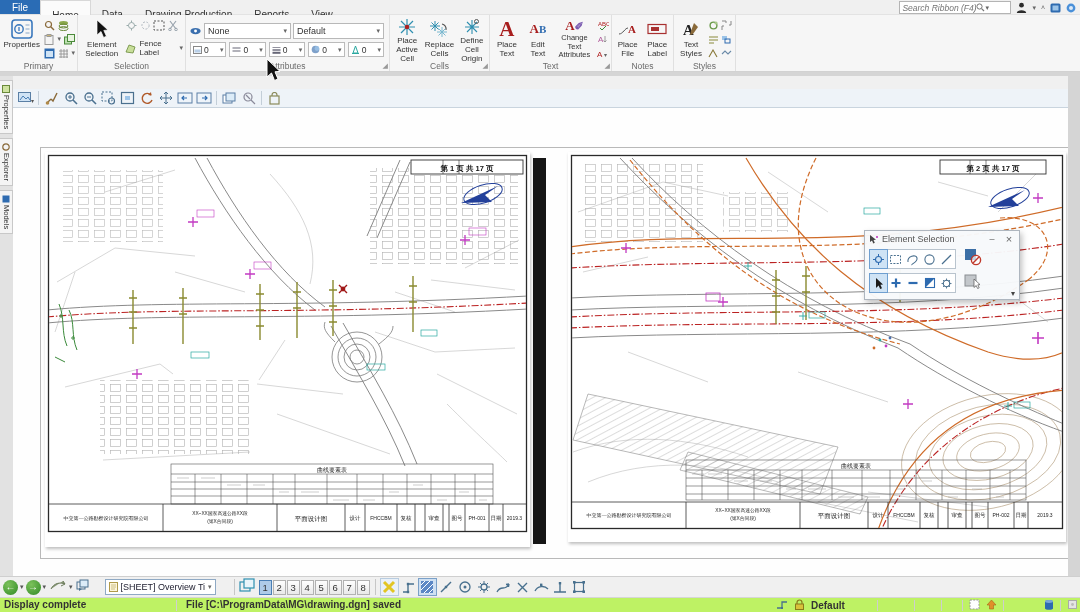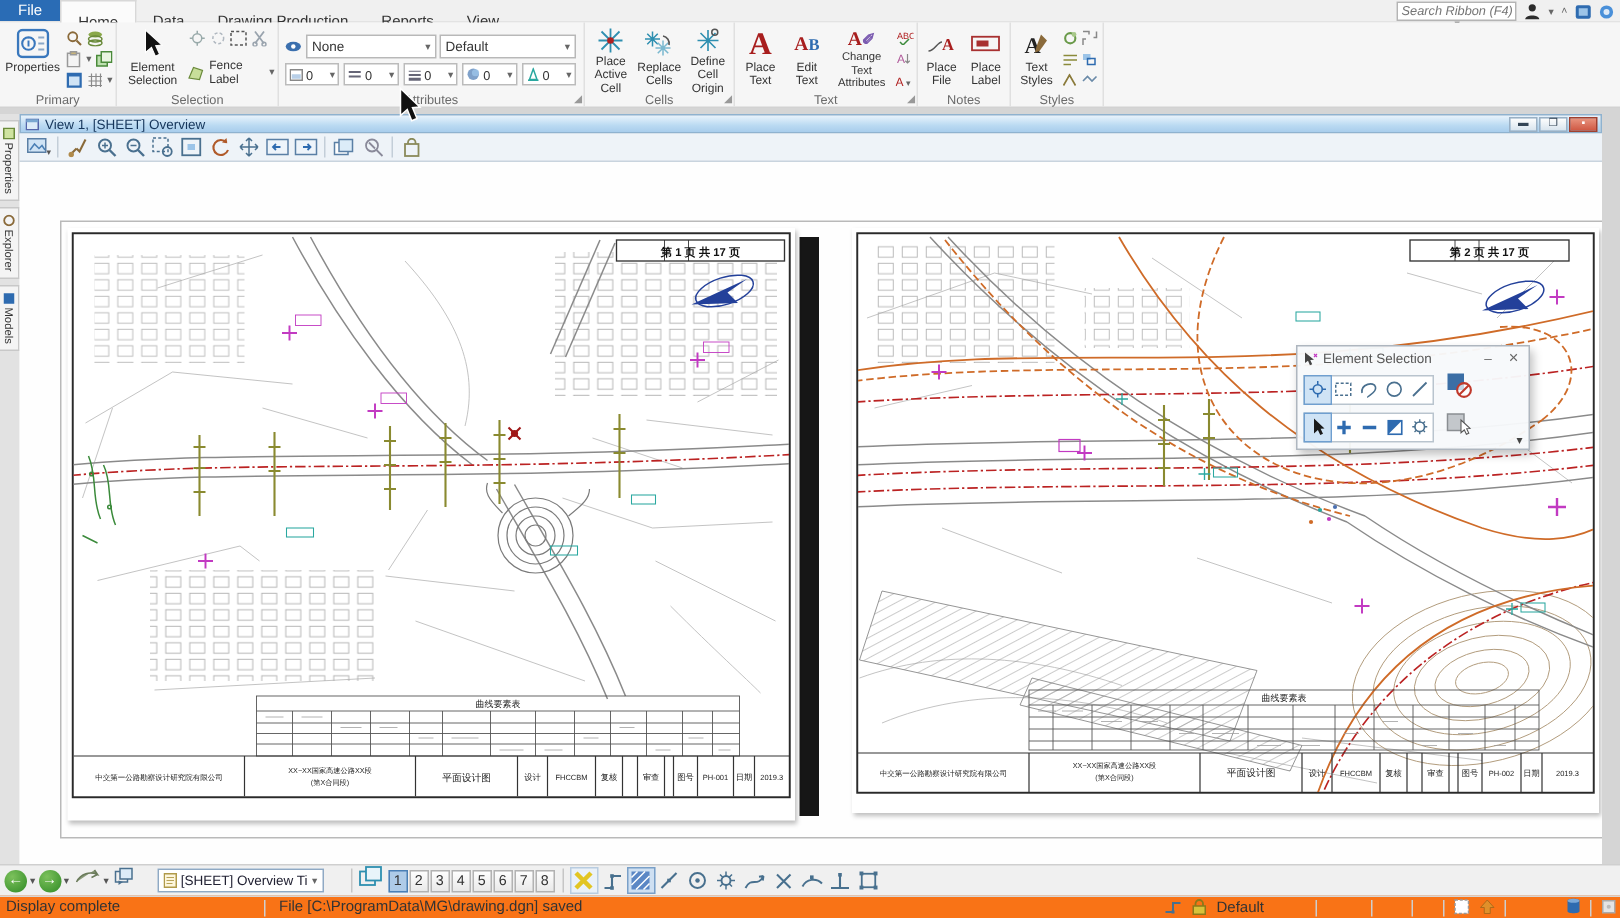--- a/index.html
+++ b/index.html
@@ -6,21 +6,21 @@
   html,body { width:1080px; height:612px; overflow:hidden; }
   body { font-family:"Liberation Sans", sans-serif; background:#e8e8e8; position:relative; }
   .app { position:absolute; inset:0; background:#f0f0f0; }
 
   
   .tabbar { position:absolute; top:0; left:0; right:0; height:15px; background:#f0f0f0; display:flex; align-items:stretch; font-size:10px; color:#333; border-bottom:1px solid #e3e3e3; }
   .tab-file { background:#2a6cb5; color:#fff; padding:0 12px; display:flex; align-items:center; }
   .tab { padding:14px 11px; display:flex; align-items:center; }
   .tab.sel { background:#fbfbfb; border:1px solid #d8d8d8; border-bottom:none; }
   .tb-right { position:absolute; right:4px; top:1px; height:13px; display:flex; align-items:center; gap:5px; }
-  .searchbox { width:80px; height:13px; border:1px solid #b4b4b4; background:#fff; display:flex; align-items:center; padding:0 2px;flex-direction:column; }
+  .searchbox { width:112px; height:13px; border:1px solid #b4b4b4; background:#fff; display:flex; align-items:center; padding:0 2px; }
   .searchbox input { border:none; outline:none; width:74px; font-size:8.5px; font-style:italic; color:#888; background:transparent; font-family:"Liberation Sans",sans-serif; }
   .mini { font-size:7px; color:#666; }
 
   
   .ribbon { position:absolute; top:15px; left:0; right:0; height:57px; background:#f6f6f6; border-bottom:1px solid #d2d2d2; display:flex; }
   .rgroup { position:relative; border-right:1px solid #e0e0e0; height:100%; padding:2px 2px 11px 2px; display:flex; gap:2px; }
   .glabel { position:absolute; bottom:0; left:0; right:0; text-align:center; font-size:8.5px; color:#6a6a6a; }
   .launcher { position:absolute; right:1px; bottom:1px; font-size:7px; color:#999; }
   .bigbtn { width:44px; display:flex; flex-direction:column; align-items:center; justify-content:flex-start; font-size:8px; color:#333; text-align:center; line-height:1.15; padding-top:1px; }
   .bigbtn .bi { height:22px; display:flex; align-items:center; justify-content:center; }
@@ -69,21 +69,21 @@
   .btoolbar { position:absolute; left:0; right:0; bottom:15px; height:21px; background:#f0f0f0; border-top:1px solid #cfcfcf; display:flex; align-items:center; padding:0 3px; }
   .navc { width:15px; height:15px; border-radius:50%; background:radial-gradient(circle at 35% 30%, #7cc15c, #2f8a24); color:#fff; font-size:10px; line-height:14px; text-align:center; font-weight:bold; }
   .dd7 { font-size:7px; color:#555; margin:0 2px; }
   .vselbox { height:16px; border:1px solid #8fa9c4; background:#fff; display:flex; align-items:center; font-size:9px; color:#223; padding:0 3px; gap:3px; margin:0 14px; }
   .bsep { width:1px; height:16px; background:#c6c6c6; margin:0 4px; }
   .vnum { width:13px; height:15px; border:1px solid #b2b2b2; background:linear-gradient(#fefefe,#e9e9e9); font-size:9.5px; text-align:center; line-height:14px; color:#333; margin-right:1px; }
   .vnum.active { background:#aecbe8; border-color:#4a7fb5; }
   .bic { width:19px; height:18px; display:flex; align-items:center; justify-content:center; }
 
   
-  .status { position:absolute; left:0; right:0; bottom:0; height:15px; background:#f97316; border-top:1px solid #d6d6d6; font-size:10px; color:#333; }
+  .status { position:absolute; left:0; right:0; bottom:0; height:15px; background:#bef264; border-top:1px solid #d6d6d6; font-size:10px; color:#333;font-weight:bold; }
   .st-msg { position:absolute; left:4px; top:1px; }
   .st-file { position:absolute; left:186px; top:1px; color:#333; }
   .st-sep1 { position:absolute; left:176px; top:2px; width:1px; height:11px; background:#d0d0d0; }
   .st-right { position:absolute; right:2px; top:0; height:15px; display:flex; align-items:center; gap:6px; }
   .ssep { width:1px; height:11px; background:#cecece; }
 
   .cursor { position:absolute; z-index:9; }
 </style>
 </head>
 <body>
@@ -468,32 +468,20 @@
       <span>Explorer</span>
     </div>
     <div class="stab">
       <svg class="sic" viewBox="0 0 8 8">
           <rect x="0.5" y="0.5" width="7" height="7" fill="#2e6bb0"></rect>
         </svg>
       <span>Models</span>
     </div>
   </div>
 
-  <div class="vtitle">
-    <svg width="9" height="8" viewBox="0 0 9 8">
-        <rect x="0.5" y="0.5" width="8" height="7" fill="#dcecf8" stroke="#56a"></rect>
-        <rect x="0.5" y="0.5" width="8" height="2" fill="#7aa8d0"></rect>
-      </svg>
-    <span>View 1, [SHEET] Overview</span>
-    <div class="wbtns">
-      <div class="wbtn">▬</div>
-      <div class="wbtn">❐</div>
-      <div class="wbtn close">▪</div>
-    </div>
-  </div>
 
   <div class="vtoolbar">
     <span class="vt">
         <svg width="16" height="13" viewBox="0 0 16 13">
           <rect x="0.5" y="0.5" width="12" height="9" fill="#cfe3f5" stroke="#5a7fa5"></rect>
           <path d="M2,8 l3,-4 3,3 2,-2 2,3" fill="none" stroke="#4a7fb5"></path>
           <text x="13" y="11" font-size="6" fill="#555">▾</text>
         </svg>
       </span>
     <span class="vsep"></span>

